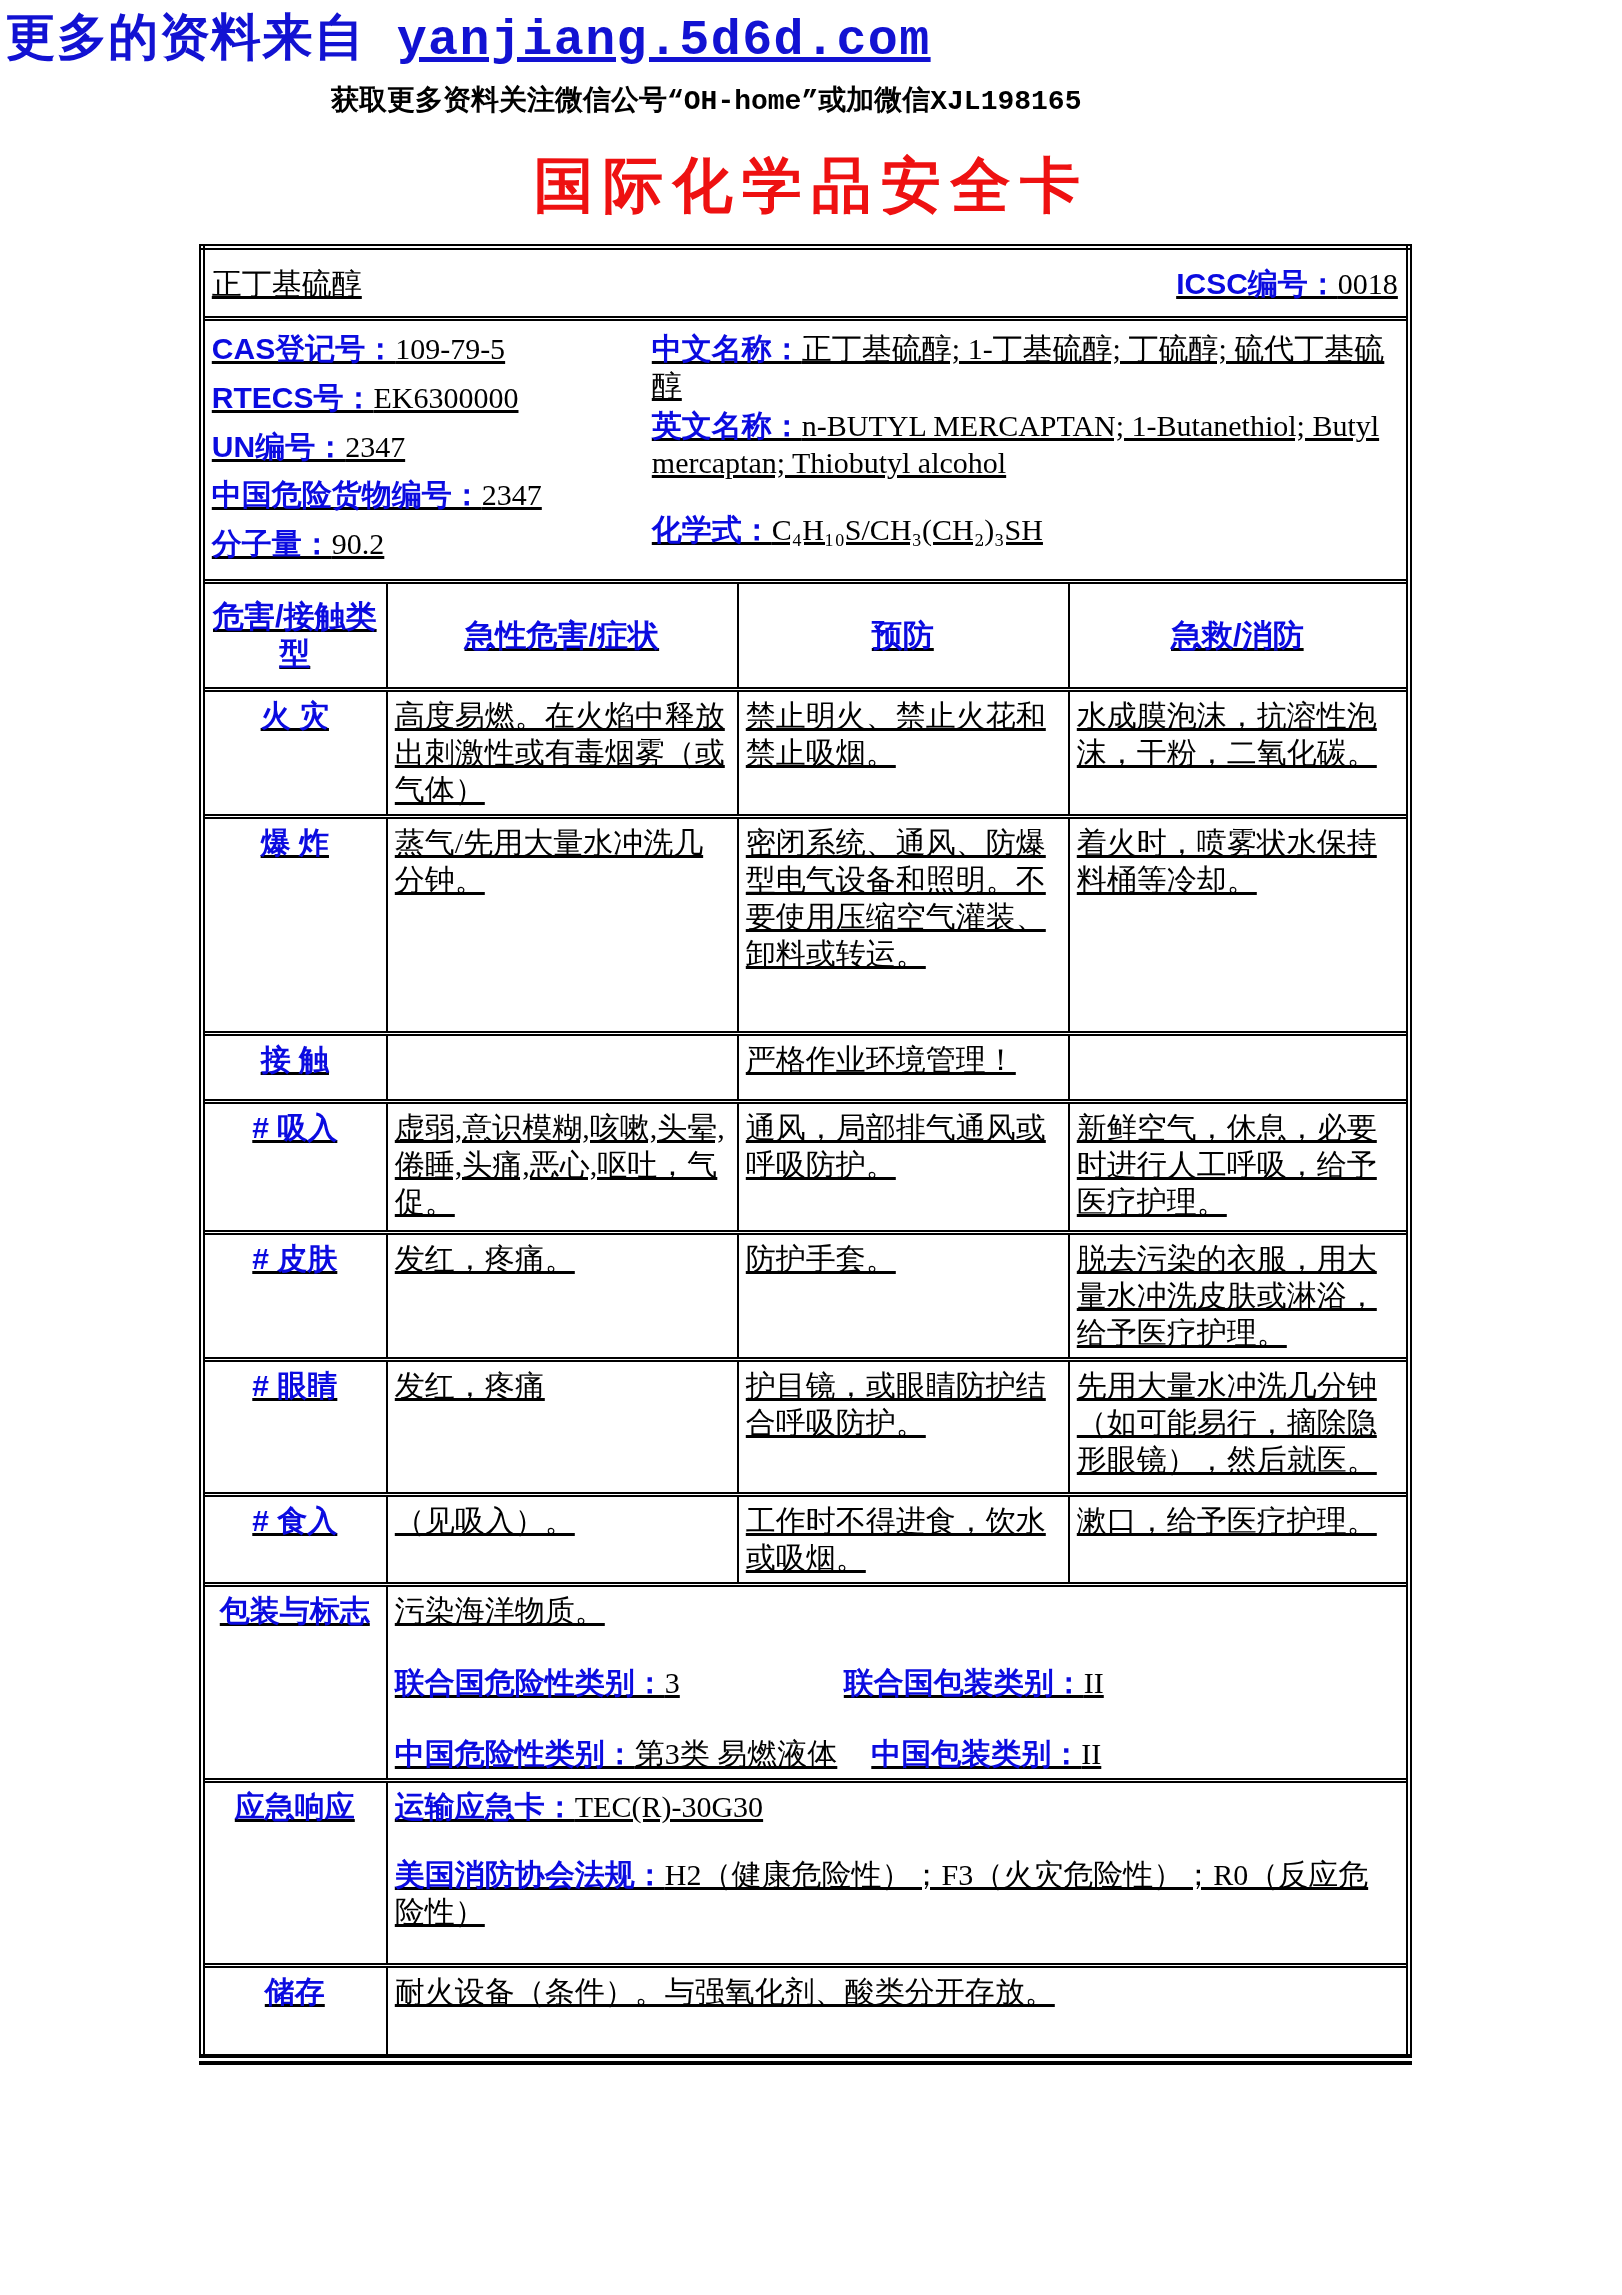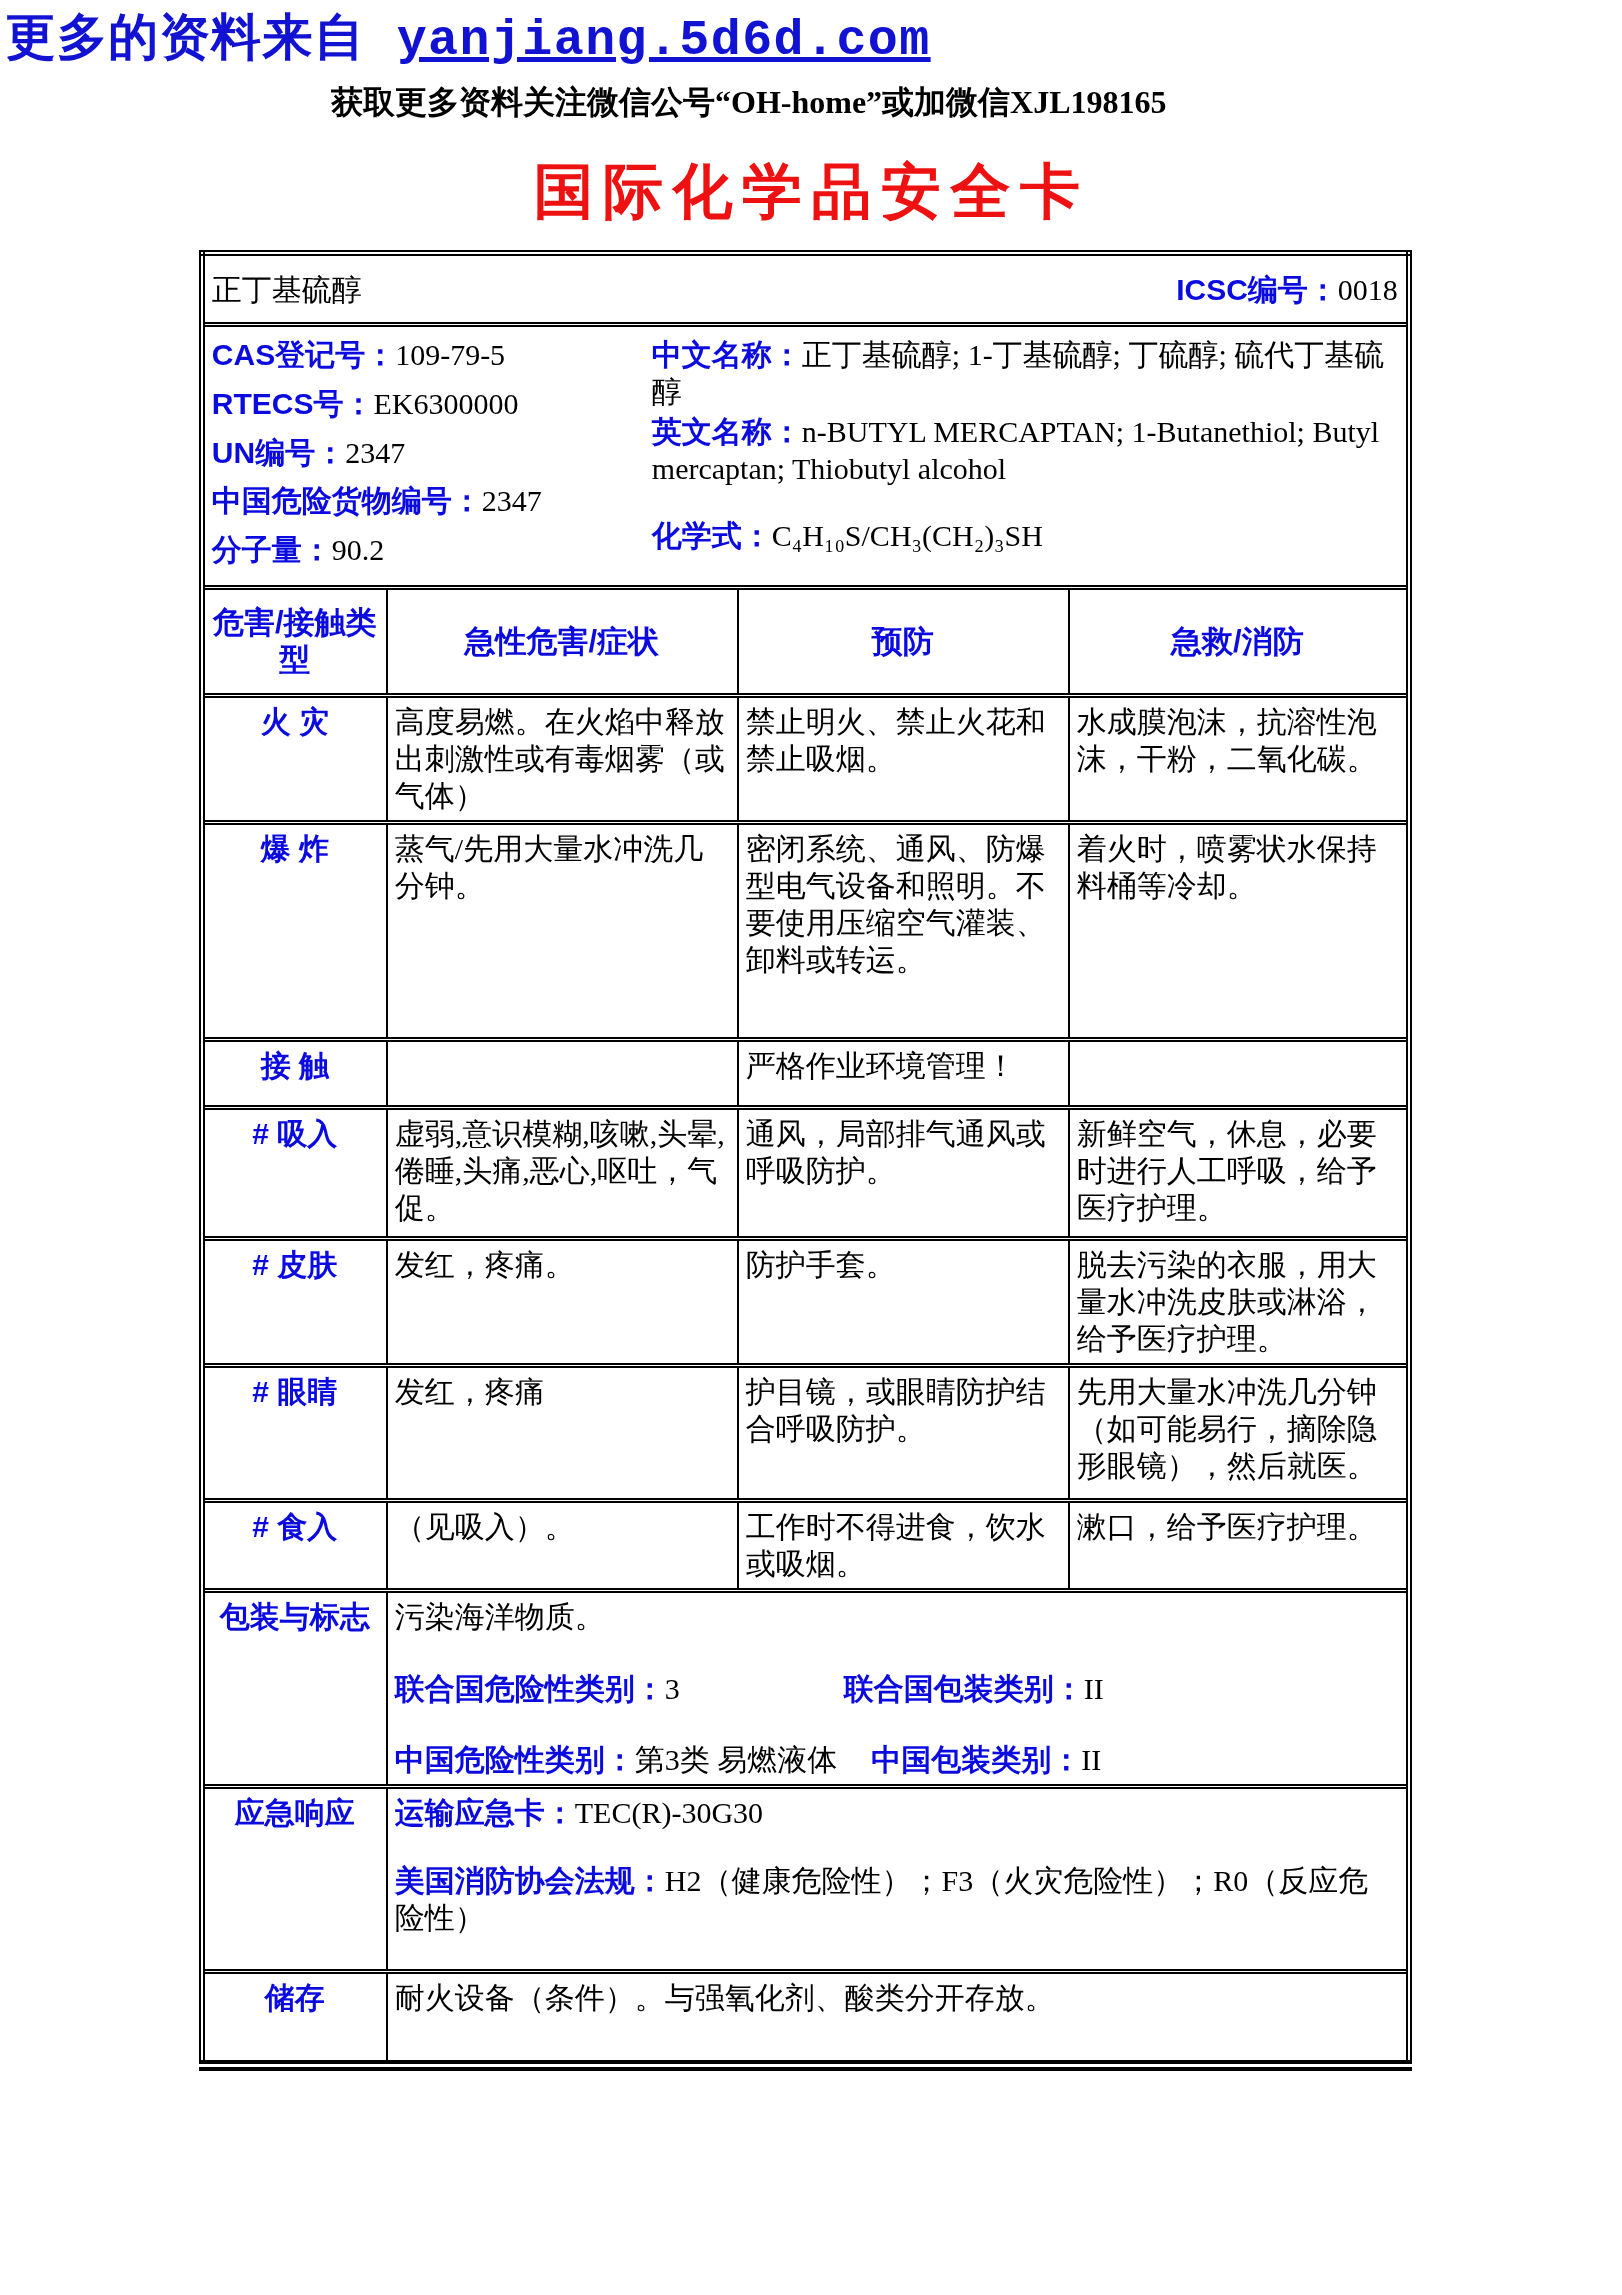--- a/index.html
+++ b/index.html
@@ -21,22 +21,22 @@
     letter-spacing: 1.4px;
     white-space: nowrap;
   }
   .site-banner .link {
     text-decoration: underline;
     color: #1212d2;
     cursor: pointer;
   }
   .wechat-line {
     margin: 9.5px 0 0 331px;
-    font-family: Liberation Serif, serif;
-    font-size: 32px;
+    font-family: Liberation Mono, monospace;
+    font-size: 28px;
     font-weight: 600;
     color: #000;
     white-space: nowrap;
   }
   
   .doc-title {
     margin-top: 27px;
     text-align: center;
     font-family: Liberation Sans, sans-serif;
     font-size: 60px;
@@ -45,20 +45,21 @@
     letter-spacing: 9.5px;
   }
   
   table.icsc {
     margin: 17.7px 0 0 199px;
     width: 1208px;
     table-layout: fixed;
     border-collapse: collapse;
     border: 6.1px double #000;
     border-bottom: 11px double #000;
+    text-decoration: underline;
   }
   table.icsc td, table.icsc th {
     border-left: 2.7px solid #000;
     border-right: 2.7px solid #000;
     border-top: 5.5px double #000;
     border-bottom: 5.5px double #000;
     padding: 5.5px 8.2px 5.5px 6.8px;
     vertical-align: top;
     font-size: 30px;
     line-height: 37px;

